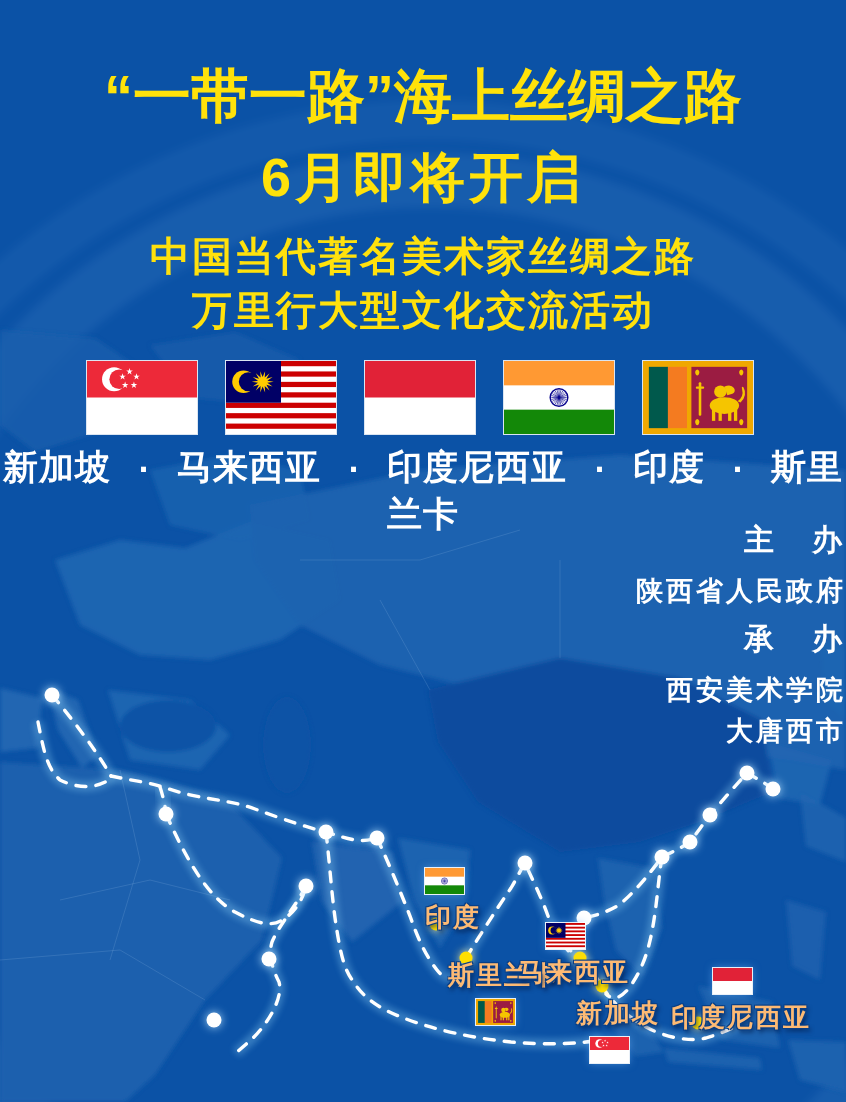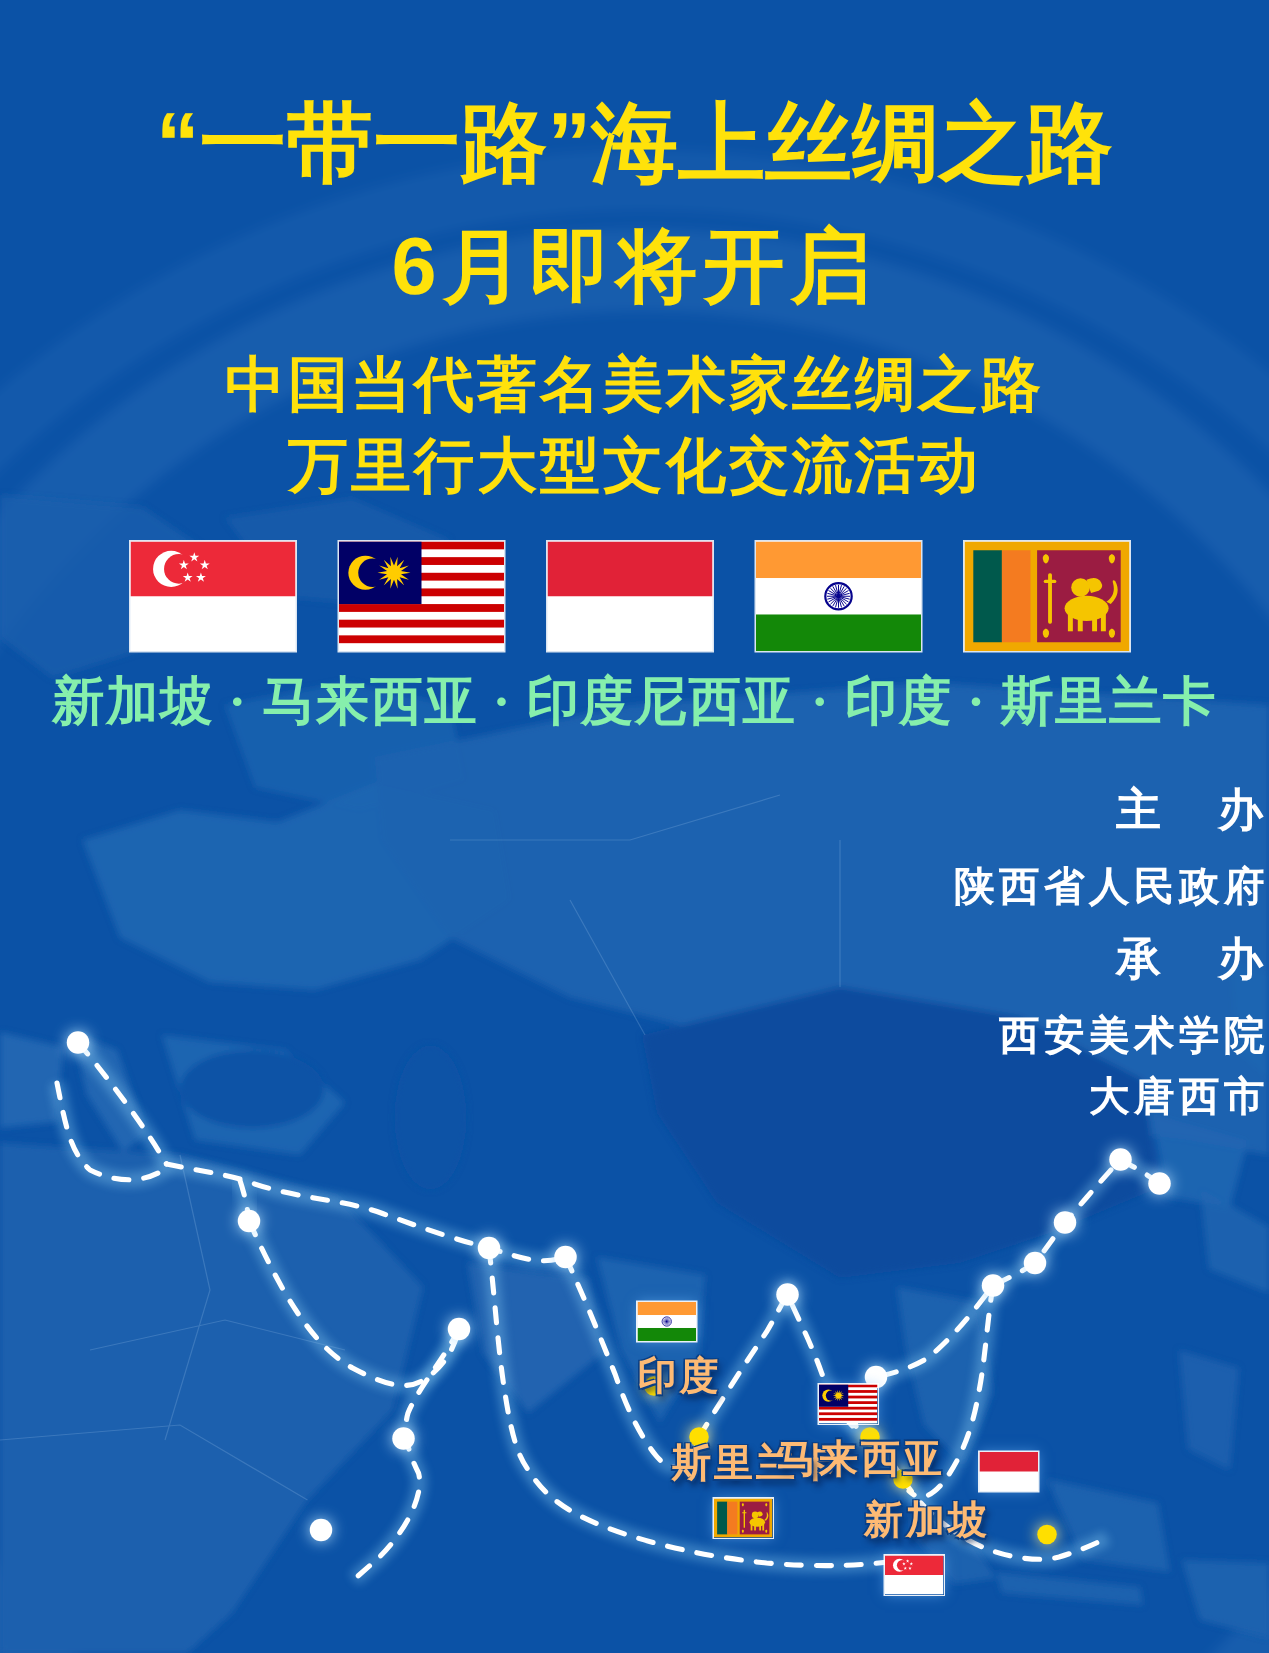--- a/index.html
+++ b/index.html
@@ -11,21 +11,21 @@
   }
   .poster *{box-sizing:border-box;}
   #map-svg{position:absolute;left:0;top:0;width:846px;height:1102px;}
 
   .txt{position:absolute;left:0;right:0;text-align:center;color:#fff;}
   .title1{top:64px;font-size:58px;font-weight:900;color:#ffe20a;letter-spacing:0px;line-height:1.1;}
   .title2{top:142px;font-size:54px;font-weight:900;color:#ffe20a;letter-spacing:4px;}
   .subtitle{font-family:"Liberation Serif","DejaVu Serif",serif;font-weight:700;color:#ffe10c;font-size:40px;letter-spacing:2px;}
   .sub1{top:229px;}
   .sub2{top:283px;}
-  .countries{top:444px;font-family:Liberation Serif, serif;font-weight:700;color:#86efac;font-size:35px;letter-spacing:1px;}
+  .countries{top:444px;font-family:Liberation Mono, monospace;font-weight:700;color:#ffffff;font-size:35px;letter-spacing:1px;}
 
   .flag-row{position:absolute;top:361px;left:87px;width:672px;display:flex;gap:29px;}
   .flag-row .flag{width:110px;height:73px;flex:0 0 auto;box-shadow:0 0 0 1px rgba(255,255,255,.85);background:#fff;}
   .flag-row .flag svg{display:block;width:100%;height:100%;}
 
   .org-block{position:absolute;top:520px;left:0;right:0;text-align:right;color:#fff;}
   .org-label{font-size:30px;font-weight:700;letter-spacing:4px;margin-bottom:17px;}
   .org-line{font-size:27px;font-weight:600;letter-spacing:3px;margin-bottom:14px;line-height:27px;}
   .org-line.last{margin-bottom:16px;}
 
@@ -382,15 +382,16 @@
         </svg>
       </span>
   </div>
   <div class="stop stop-indonesia">
     <span class="mini-flag">
         <svg width="39" height="26" viewBox="0 0 300 200" preserveAspectRatio="none">
           <rect width="300" height="200" fill="#fff"></rect>
           <rect width="300" height="100" fill="#E12237"></rect>
         </svg>
       </span>
+    <span class="stop-label">印度尼西亚</span>
   </div>
 
 </div>
 
 </body></html>

